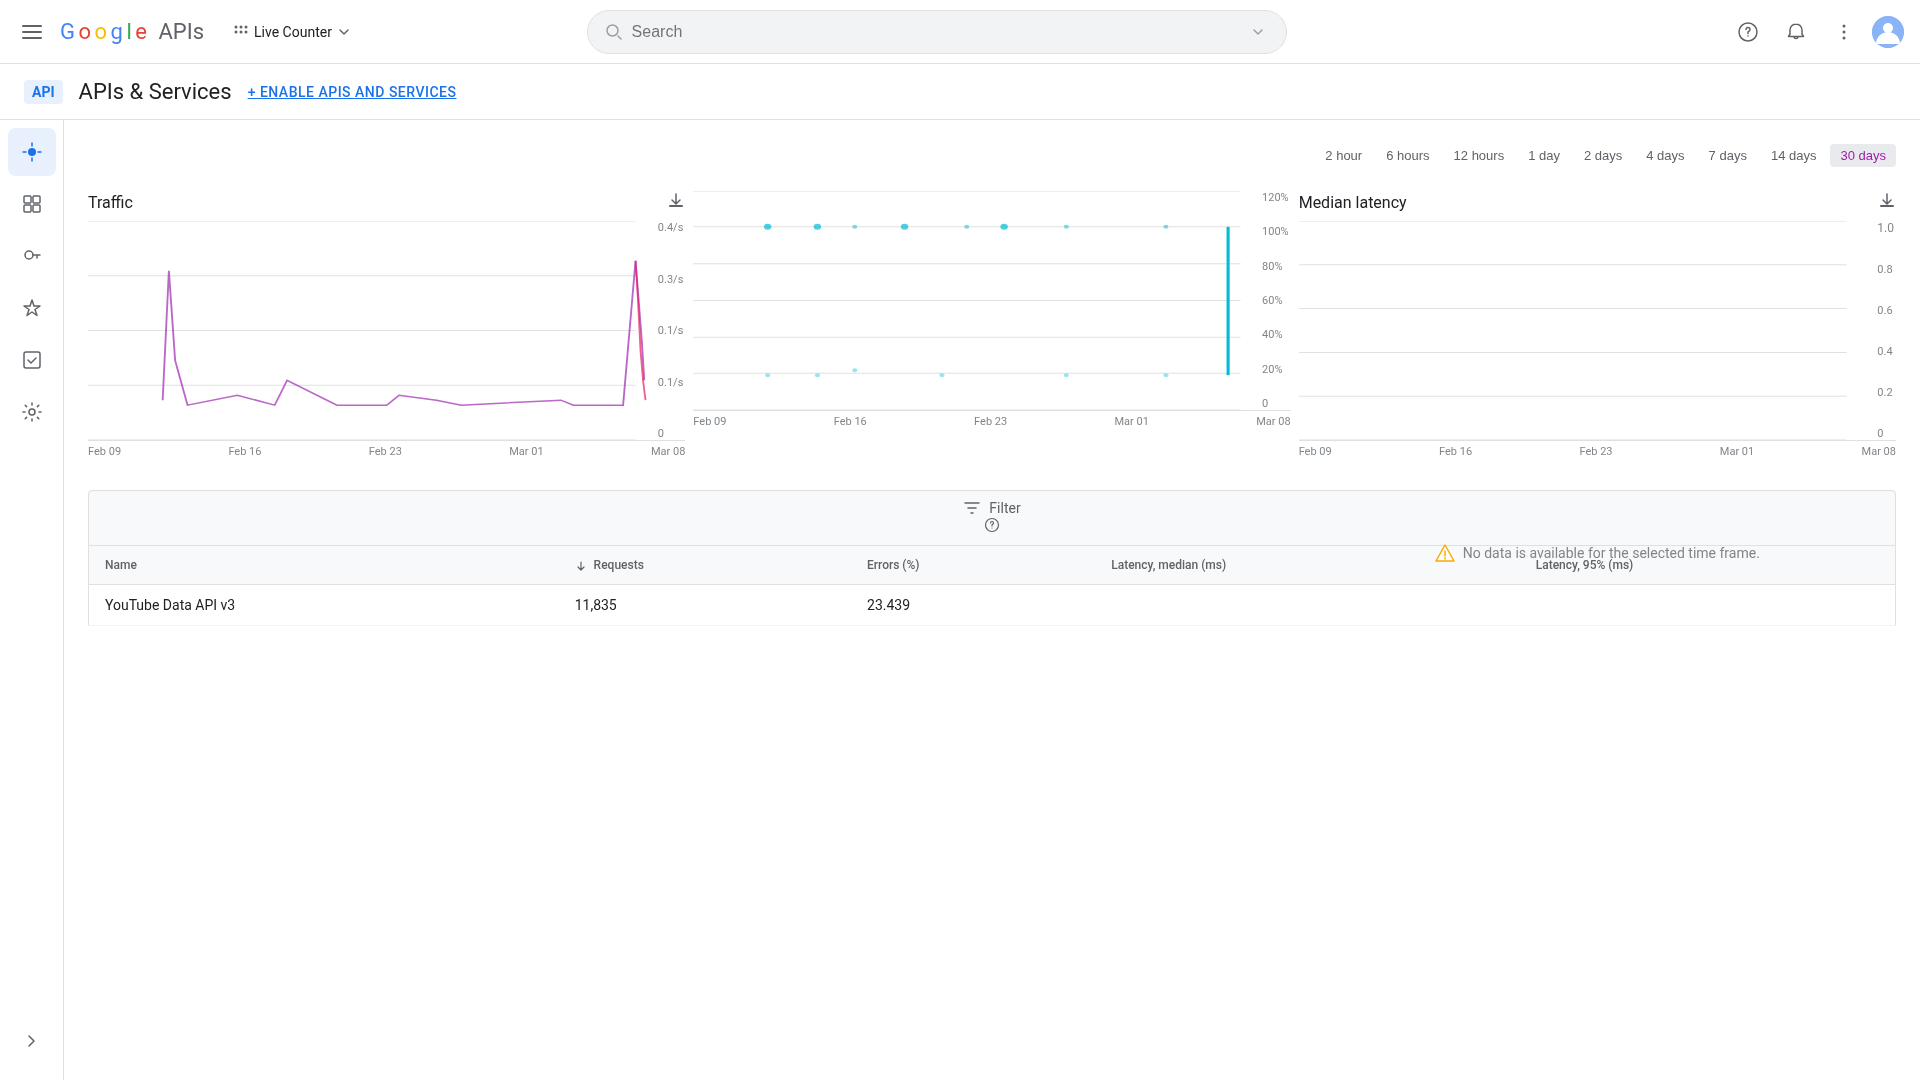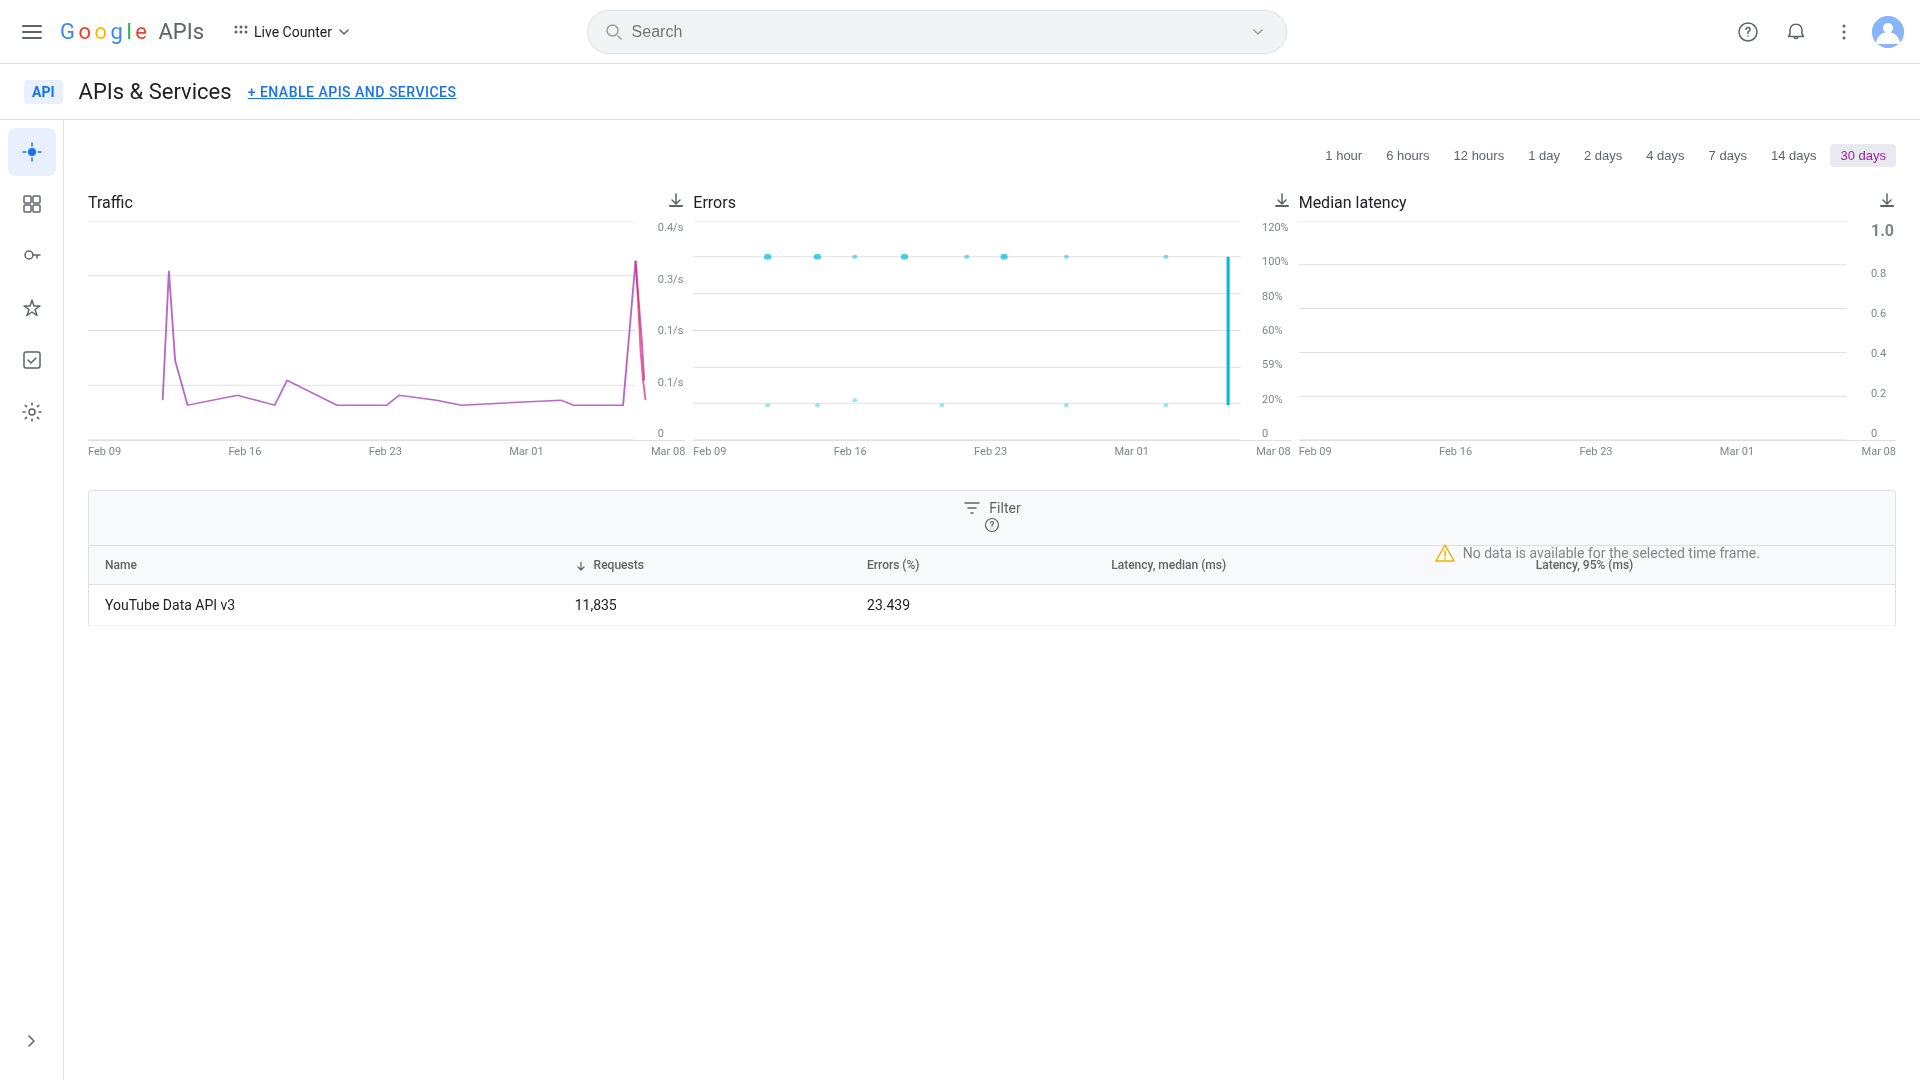--- a/index.html
+++ b/index.html
@@ -264,21 +264,21 @@
         <svg width="20" height="20" viewBox="0 0 20 20" fill="none">
           <path d="M7 5l5 5-5 5" stroke="#5f6368" stroke-width="1.5" stroke-linecap="round" stroke-linejoin="round"></path>
         </svg>
       </div>
     </div>
   </div>
 
   <div class="content">
 
     <div class="time-range">
-      <button class="time-btn">1 hour</button>
+      <button class="time-btn">2 hour</button>
       <button class="time-btn">6 hours</button>
       <button class="time-btn">12 hours</button>
       <button class="time-btn">1 day</button>
       <button class="time-btn">2 days</button>
       <button class="time-btn">4 days</button>
       <button class="time-btn">7 days</button>
       <button class="time-btn">14 days</button>
       <button class="time-btn active">30 days</button>
     </div>
 
@@ -318,29 +318,20 @@
         <div class="chart-x-axis">
           <span style="font-size:11px;color:#80868b;">Feb 09</span>
           <span style="font-size:11px;color:#80868b;">Feb 16</span>
           <span style="font-size:11px;color:#80868b;">Feb 23</span>
           <span style="font-size:11px;color:#80868b;">Mar 01</span>
           <span style="font-size:11px;color:#80868b;">Mar 08</span>
         </div>
       </div>
 
       <div class="chart-container">
-        <div class="chart-header">
-          <span class="chart-title">Errors</span>
-          <div class="download-icon">
-            <svg width="18" height="18" viewBox="0 0 18 18" fill="none">
-              <path d="M9 3v9M5 9l4 4 4-4" stroke="#5f6368" stroke-width="1.5" stroke-linecap="round" stroke-linejoin="round"></path>
-              <rect x="2" y="14" width="14" height="2" rx="1" fill="#5f6368"></rect>
-            </svg>
-          </div>
-        </div>
         <div class="chart-area">
           <svg class="chart-svg" viewBox="0 0 480 220" preserveAspectRatio="none">
             <line x1="0" y1="0" x2="440" y2="0" class="grid-line"></line>
             <line x1="0" y1="36" x2="440" y2="36" class="grid-line"></line>
             <line x1="0" y1="73" x2="440" y2="73" class="grid-line"></line>
             <line x1="0" y1="110" x2="440" y2="110" class="grid-line"></line>
             <line x1="0" y1="147" x2="440" y2="147" class="grid-line"></line>
             <line x1="0" y1="183" x2="440" y2="183" class="grid-line"></line>
             <line x1="0" y1="220" x2="440" y2="220" class="grid-line"></line>
 
@@ -360,21 +351,21 @@
             <circle cx="130" cy="180" r="2" fill="#00bcd4" opacity="0.4"></circle>
             <circle cx="200" cy="185" r="2" fill="#00bcd4" opacity="0.4"></circle>
             <circle cx="300" cy="185" r="2" fill="#00bcd4" opacity="0.4"></circle>
             <circle cx="380" cy="185" r="2" fill="#00bcd4" opacity="0.4"></circle>
           </svg>
           <div style="position:absolute;right:0;top:0;bottom:0;display:flex;flex-direction:column;justify-content:space-between;padding-right:2px;">
             <span style="font-size:11px;color:#80868b;">120%</span>
             <span style="font-size:11px;color:#80868b;">100%</span>
             <span style="font-size:11px;color:#80868b;">80%</span>
             <span style="font-size:11px;color:#80868b;">60%</span>
-            <span style="font-size:11px;color:#80868b;">59%</span>
+            <span style="font-size:11px;color:#80868b;">40%</span>
             <span style="font-size:11px;color:#80868b;">20%</span>
             <span style="font-size:11px;color:#80868b;">0</span>
           </div>
         </div>
         <div class="chart-x-axis">
           <span style="font-size:11px;color:#80868b;">Feb 09</span>
           <span style="font-size:11px;color:#80868b;">Feb 16</span>
           <span style="font-size:11px;color:#80868b;">Feb 23</span>
           <span style="font-size:11px;color:#80868b;">Mar 01</span>
           <span style="font-size:11px;color:#80868b;">Mar 08</span>
@@ -402,21 +393,21 @@
           </svg>
           
           <div class="no-data">
             <svg width="20" height="20" viewBox="0 0 20 20" fill="none">
               <path d="M10 2L1 18h18L10 2z" stroke="#f9ab00" stroke-width="1.5" stroke-linejoin="round" fill="#fff"></path>
               <path d="M10 8v5M10 15v1" stroke="#f9ab00" stroke-width="1.5" stroke-linecap="round"></path>
             </svg>
             <span>No data is available for the selected time frame.</span>
           </div>
           <div style="position:absolute;right:0;top:0;bottom:0;display:flex;flex-direction:column;justify-content:space-between;padding-right:2px;">
-            <span style="font-size:16px;color:#80868b;font-weight:bold;">1.0</span>
+            <span style="font-size:12px;color:#80868b;">1.0</span>
             <span style="font-size:11px;color:#80868b;">0.8</span>
             <span style="font-size:11px;color:#80868b;">0.6</span>
             <span style="font-size:11px;color:#80868b;">0.4</span>
             <span style="font-size:11px;color:#80868b;">0.2</span>
             <span style="font-size:11px;color:#80868b;">0</span>
           </div>
         </div>
         <div class="chart-x-axis">
           <span style="font-size:11px;color:#80868b;">Feb 09</span>
           <span style="font-size:11px;color:#80868b;">Feb 16</span>

